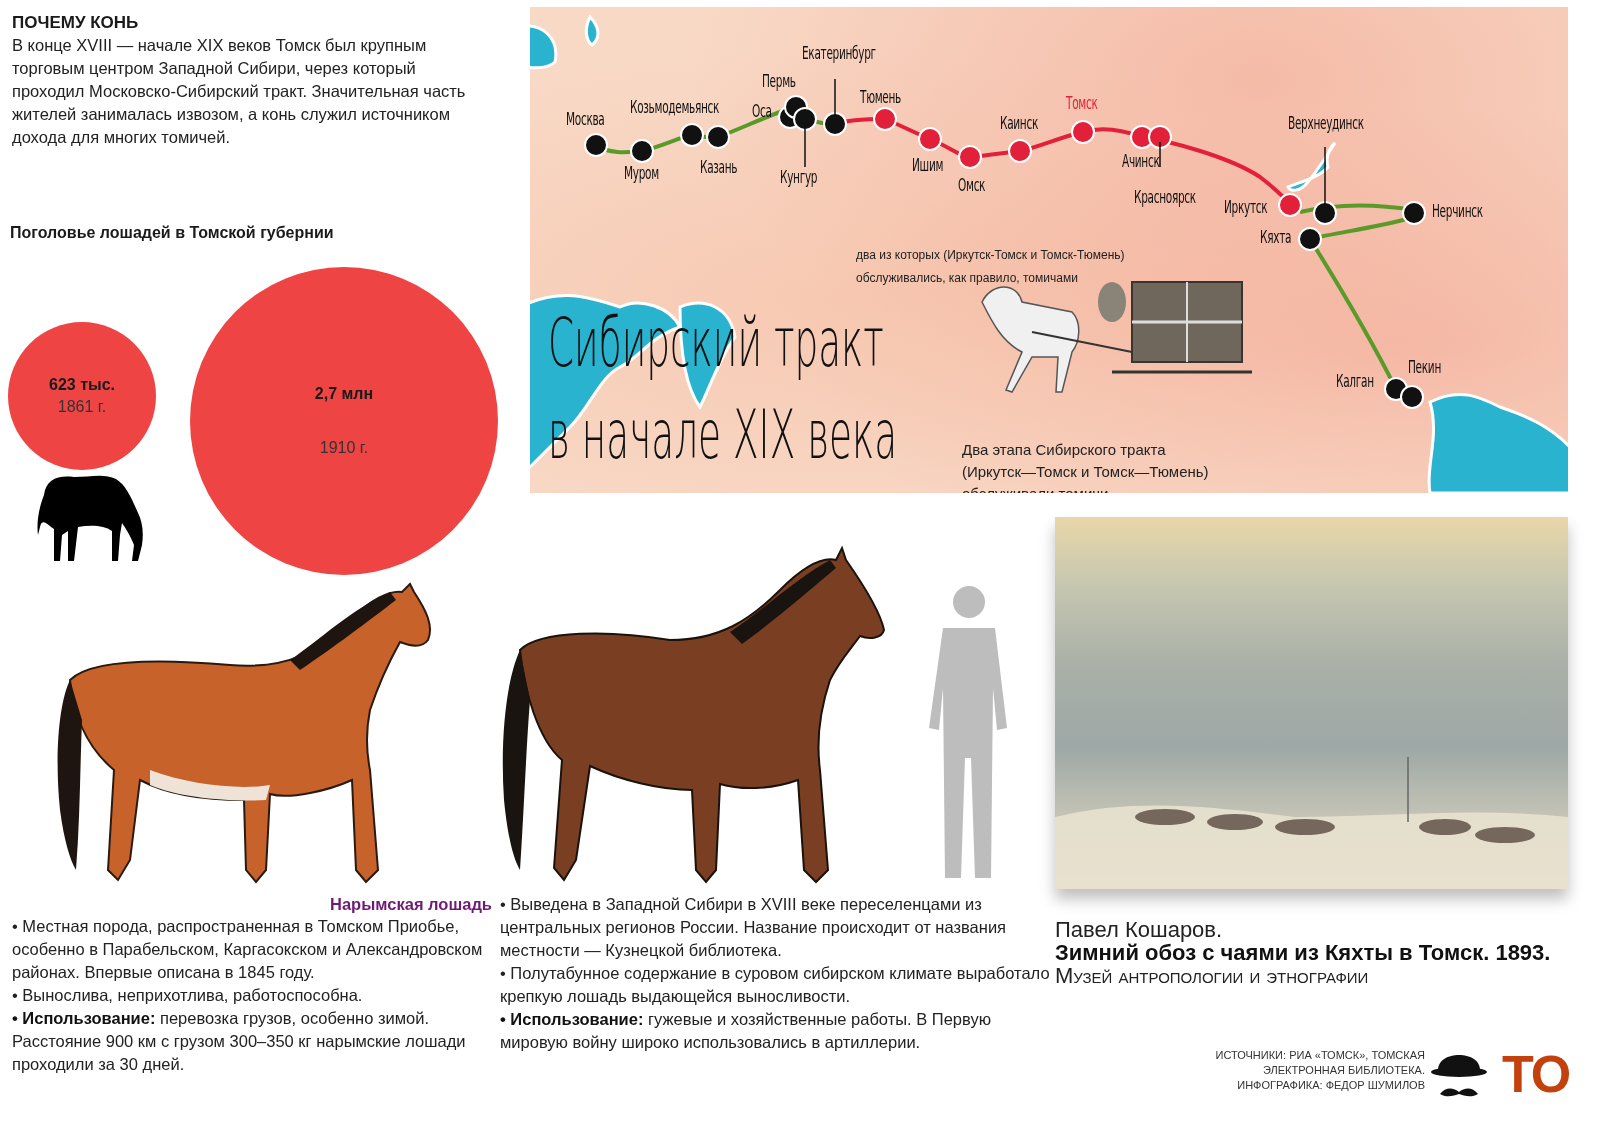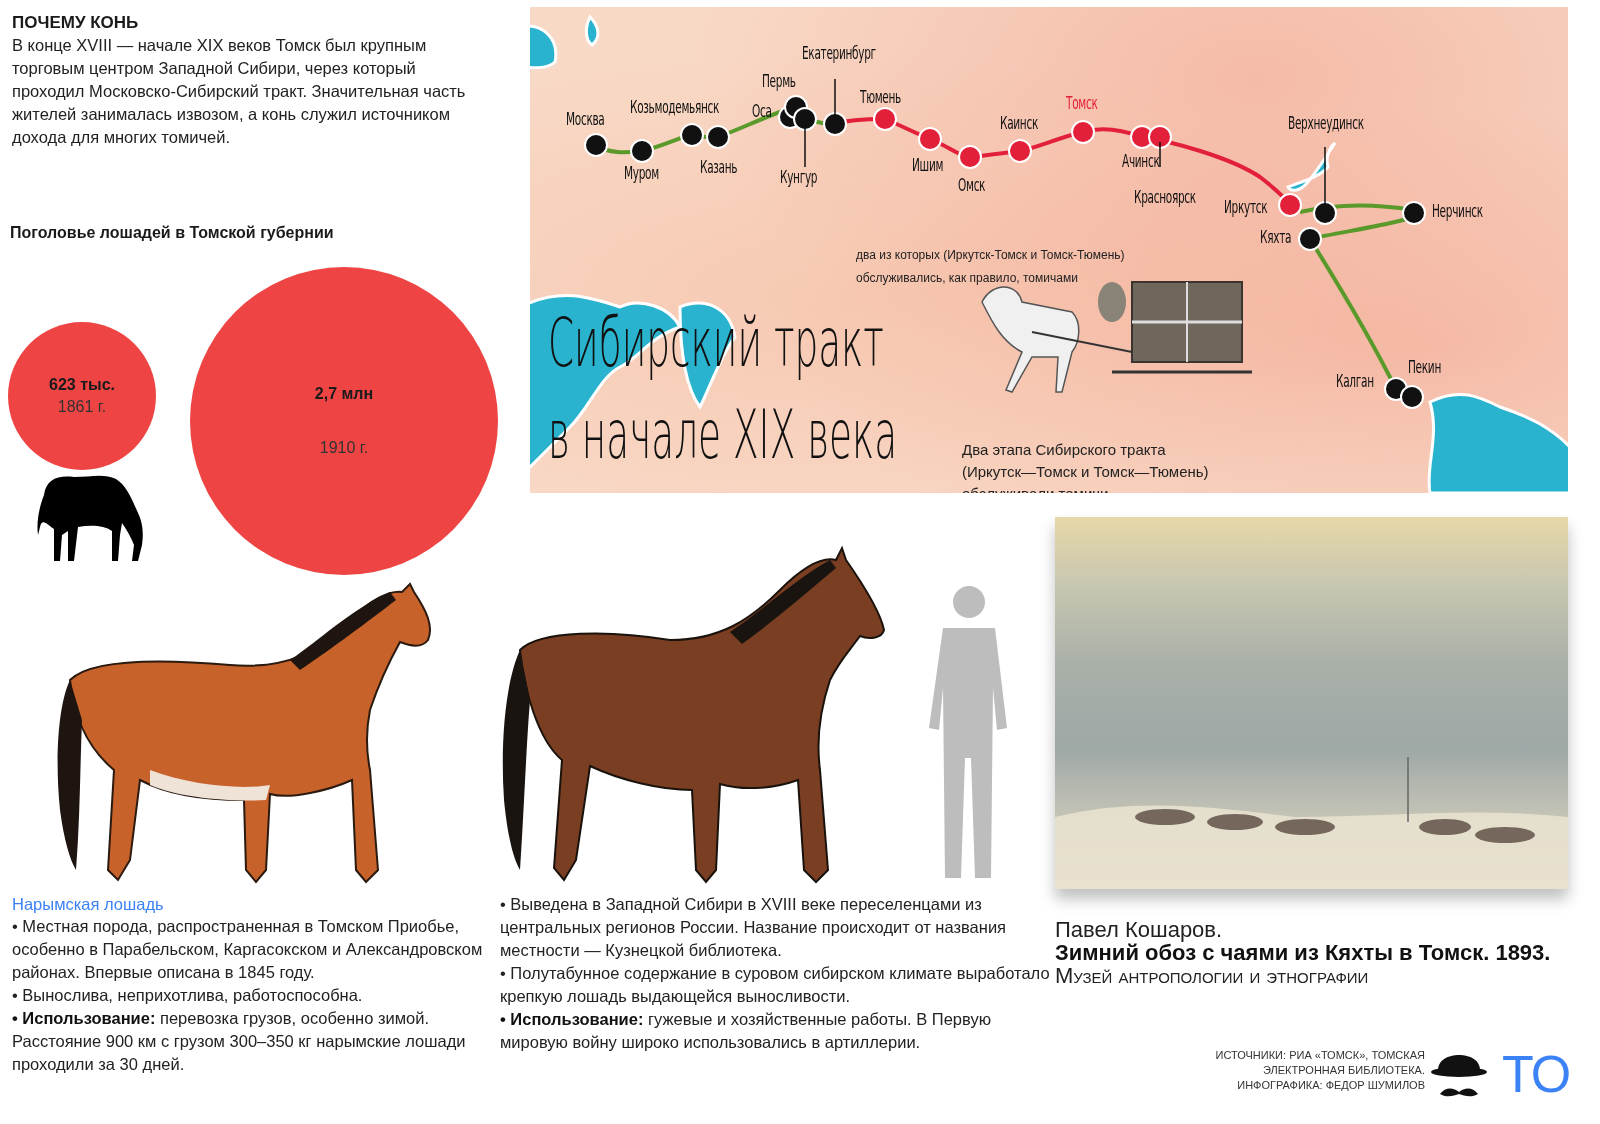--- a/index.html
+++ b/index.html
@@ -36,36 +36,36 @@
   .map-note2 { position: absolute; left: 432px; top: 400px; font-size: 15px; line-height: 22px; color: #222; margin-top: 32px; }
   .sled { position: absolute; left: 432px; top: 255px; width: 300px; height: 150px; }
 
   
   .horse { position: absolute; }
   .h1 { left: 30px; top: 570px; width: 410px; height: 320px; }
   .h2 { left: 480px; top: 540px; width: 430px; height: 350px; }
   .person { position: absolute; left: 925px; top: 578px; width: 85px; height: 310px; }
 
   .breed { position: absolute; font-size: 16.5px; line-height: 23px; color: #222; }
-  .breed h2 { font-size: 16.5px; font-weight: 400; color: #3b82f6; line-height: 22px; }
+  .breed h2 { font-size: 16.5px; font-weight: 700; color: #701a75; line-height: 22px; text-align: right; }
   .breed b { color: #111; }
   .breed1 { left: 12px; top: 893px; width: 480px; }
   .breed2 { left: 500px; top: 893px; width: 560px; }
 
   
   .painting { position: absolute; left: 1055px; top: 517px; width: 513px; height: 372px;
               background: linear-gradient(180deg, #e8d7a8 0%, #c7c7b0 18%, #a9b0a8 40%, #9ea8a6 62%, #bfc0b4 78%, #e6dcc0 100%);
               box-shadow: 0 10px 14px rgba(0,0,0,0.25); overflow: hidden; }
   .caption { position: absolute; left: 1055px; top: 918px; width: 500px; font-size: 22px; line-height: 23px; color: #222; }
   .caption .title { font-weight: 700; color: #111; }
   .caption .museum { font-variant: small-caps; }
 
   .credits { position: absolute; right: 175px; top: 1048px; text-align: right; font-size: 11px; line-height: 15px; color: #333; text-transform: uppercase; }
   .logo { position: absolute; left: 1428px; top: 1036px; width: 140px; height: 70px; }
-  .logo-text { position: absolute; left: 1502px; top: 1044px; font-size: 52px; font-weight: 400; color: #3b82f6; letter-spacing: -2px; }
+  .logo-text { position: absolute; left: 1502px; top: 1044px; font-size: 52px; font-weight: 700; color: #c2410c; letter-spacing: -2px; }
 </style>
 </head>
 <body>
 
 <div class="intro">
   <h1>ПОЧЕМУ КОНЬ</h1>
   <p>В конце XVIII — начале XIX веков Томск был крупным торговым центром Западной Сибири, через который проходил Московско-Сибирский тракт. Значительная часть жителей занималась извозом, а конь служил источником дохода для многих томичей.</p>
 </div>
 
 <div class="stats-title">Поголовье лошадей в Томской губернии</div>

